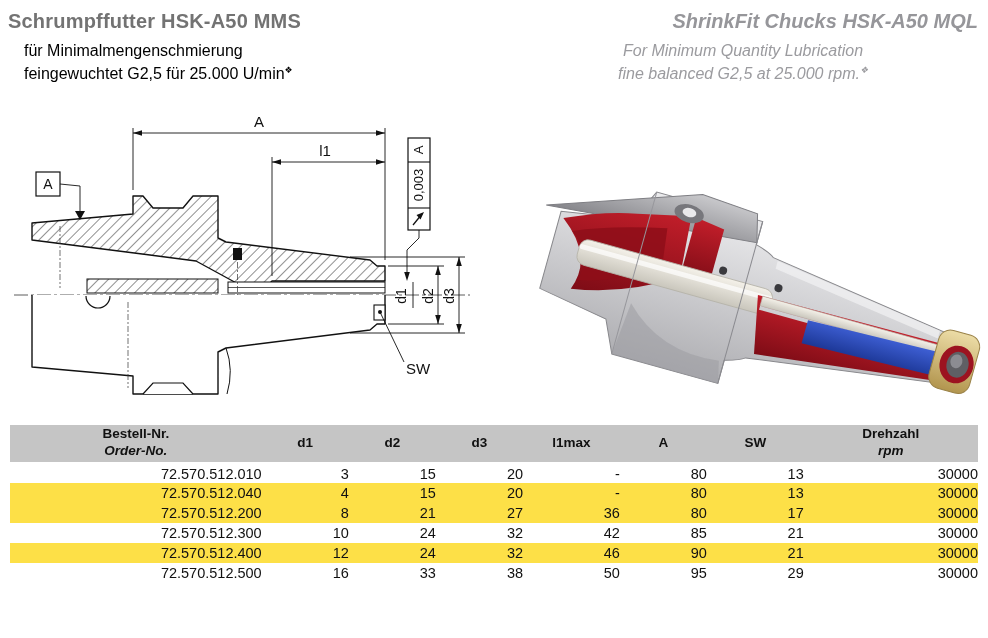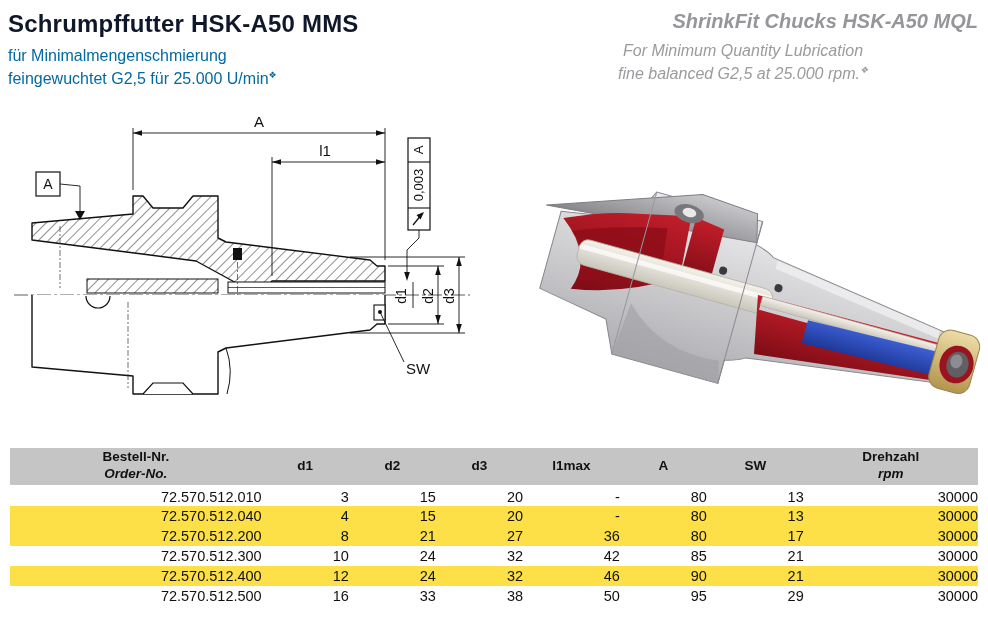--- a/index.html
+++ b/index.html
@@ -3,32 +3,32 @@
 <meta charset="utf-8">
 <style>
   * { margin:0; padding:0; box-sizing:border-box; }
   html,body { width:988px; height:638px; background:#ffffff; overflow:hidden;
               font-family:"Liberation Sans", sans-serif; }
   .page { position:relative; width:988px; height:638px; background:#fff; }
 
   
   .hdr-de { position:absolute; left:8px; top:10px; width:460px; }
   .hdr-en { position:absolute; right:10px; top:10px; width:470px; text-align:right; }
-  .title-de { font-size:24px; font-weight:bold; color:#0f172a; letter-spacing:.2px; }
-  .sub-de   { font-size:16px; color:#0369a1; margin-top:6px; line-height:1.45; }
+  .title-de { font-size:20px; font-weight:bold; color:#737373; letter-spacing:.2px; }
+  .sub-de   { font-size:16px; color:#000000; margin-top:6px; line-height:1.45;margin-left:16px; }
   .title-en { font-size:20px; font-weight:bold; font-style:italic; color:#96969a;text-align:right; }
   .sub-en   { font-size:16px; font-style:italic; color:#9b9b9f; margin-top:6px; line-height:1.45;text-align:center; }
   .fnote { font-size:9px; vertical-align:super; }
 
   
   .drawing { position:absolute; left:0; top:100px; width:510px; height:320px; }
   .photo   { position:absolute; left:510px; top:95px;  width:478px; height:325px; }
 
   
-  .spec-table { position:absolute; left:10px; top:448px; width:968px;
+  .spec-table { position:absolute; left:10px; top:425px; width:968px;
                 border-collapse:collapse; table-layout:fixed; }
   .spec-table th { background:#c5c5c5; font-size:13.5px; color:#111;
                    height:38px; vertical-align:middle; text-align:center;
                    font-weight:bold; line-height:1.25; border-bottom:3px solid #fff; }
   .spec-table td { font-size:14.5px; color:#111; text-align:right; height:20px;
                    vertical-align:middle; }
   .spec-table tr.alt td { background:#fde047; }
   .hdr-sub-italic { font-style:italic; }
 </style>
 </head>

